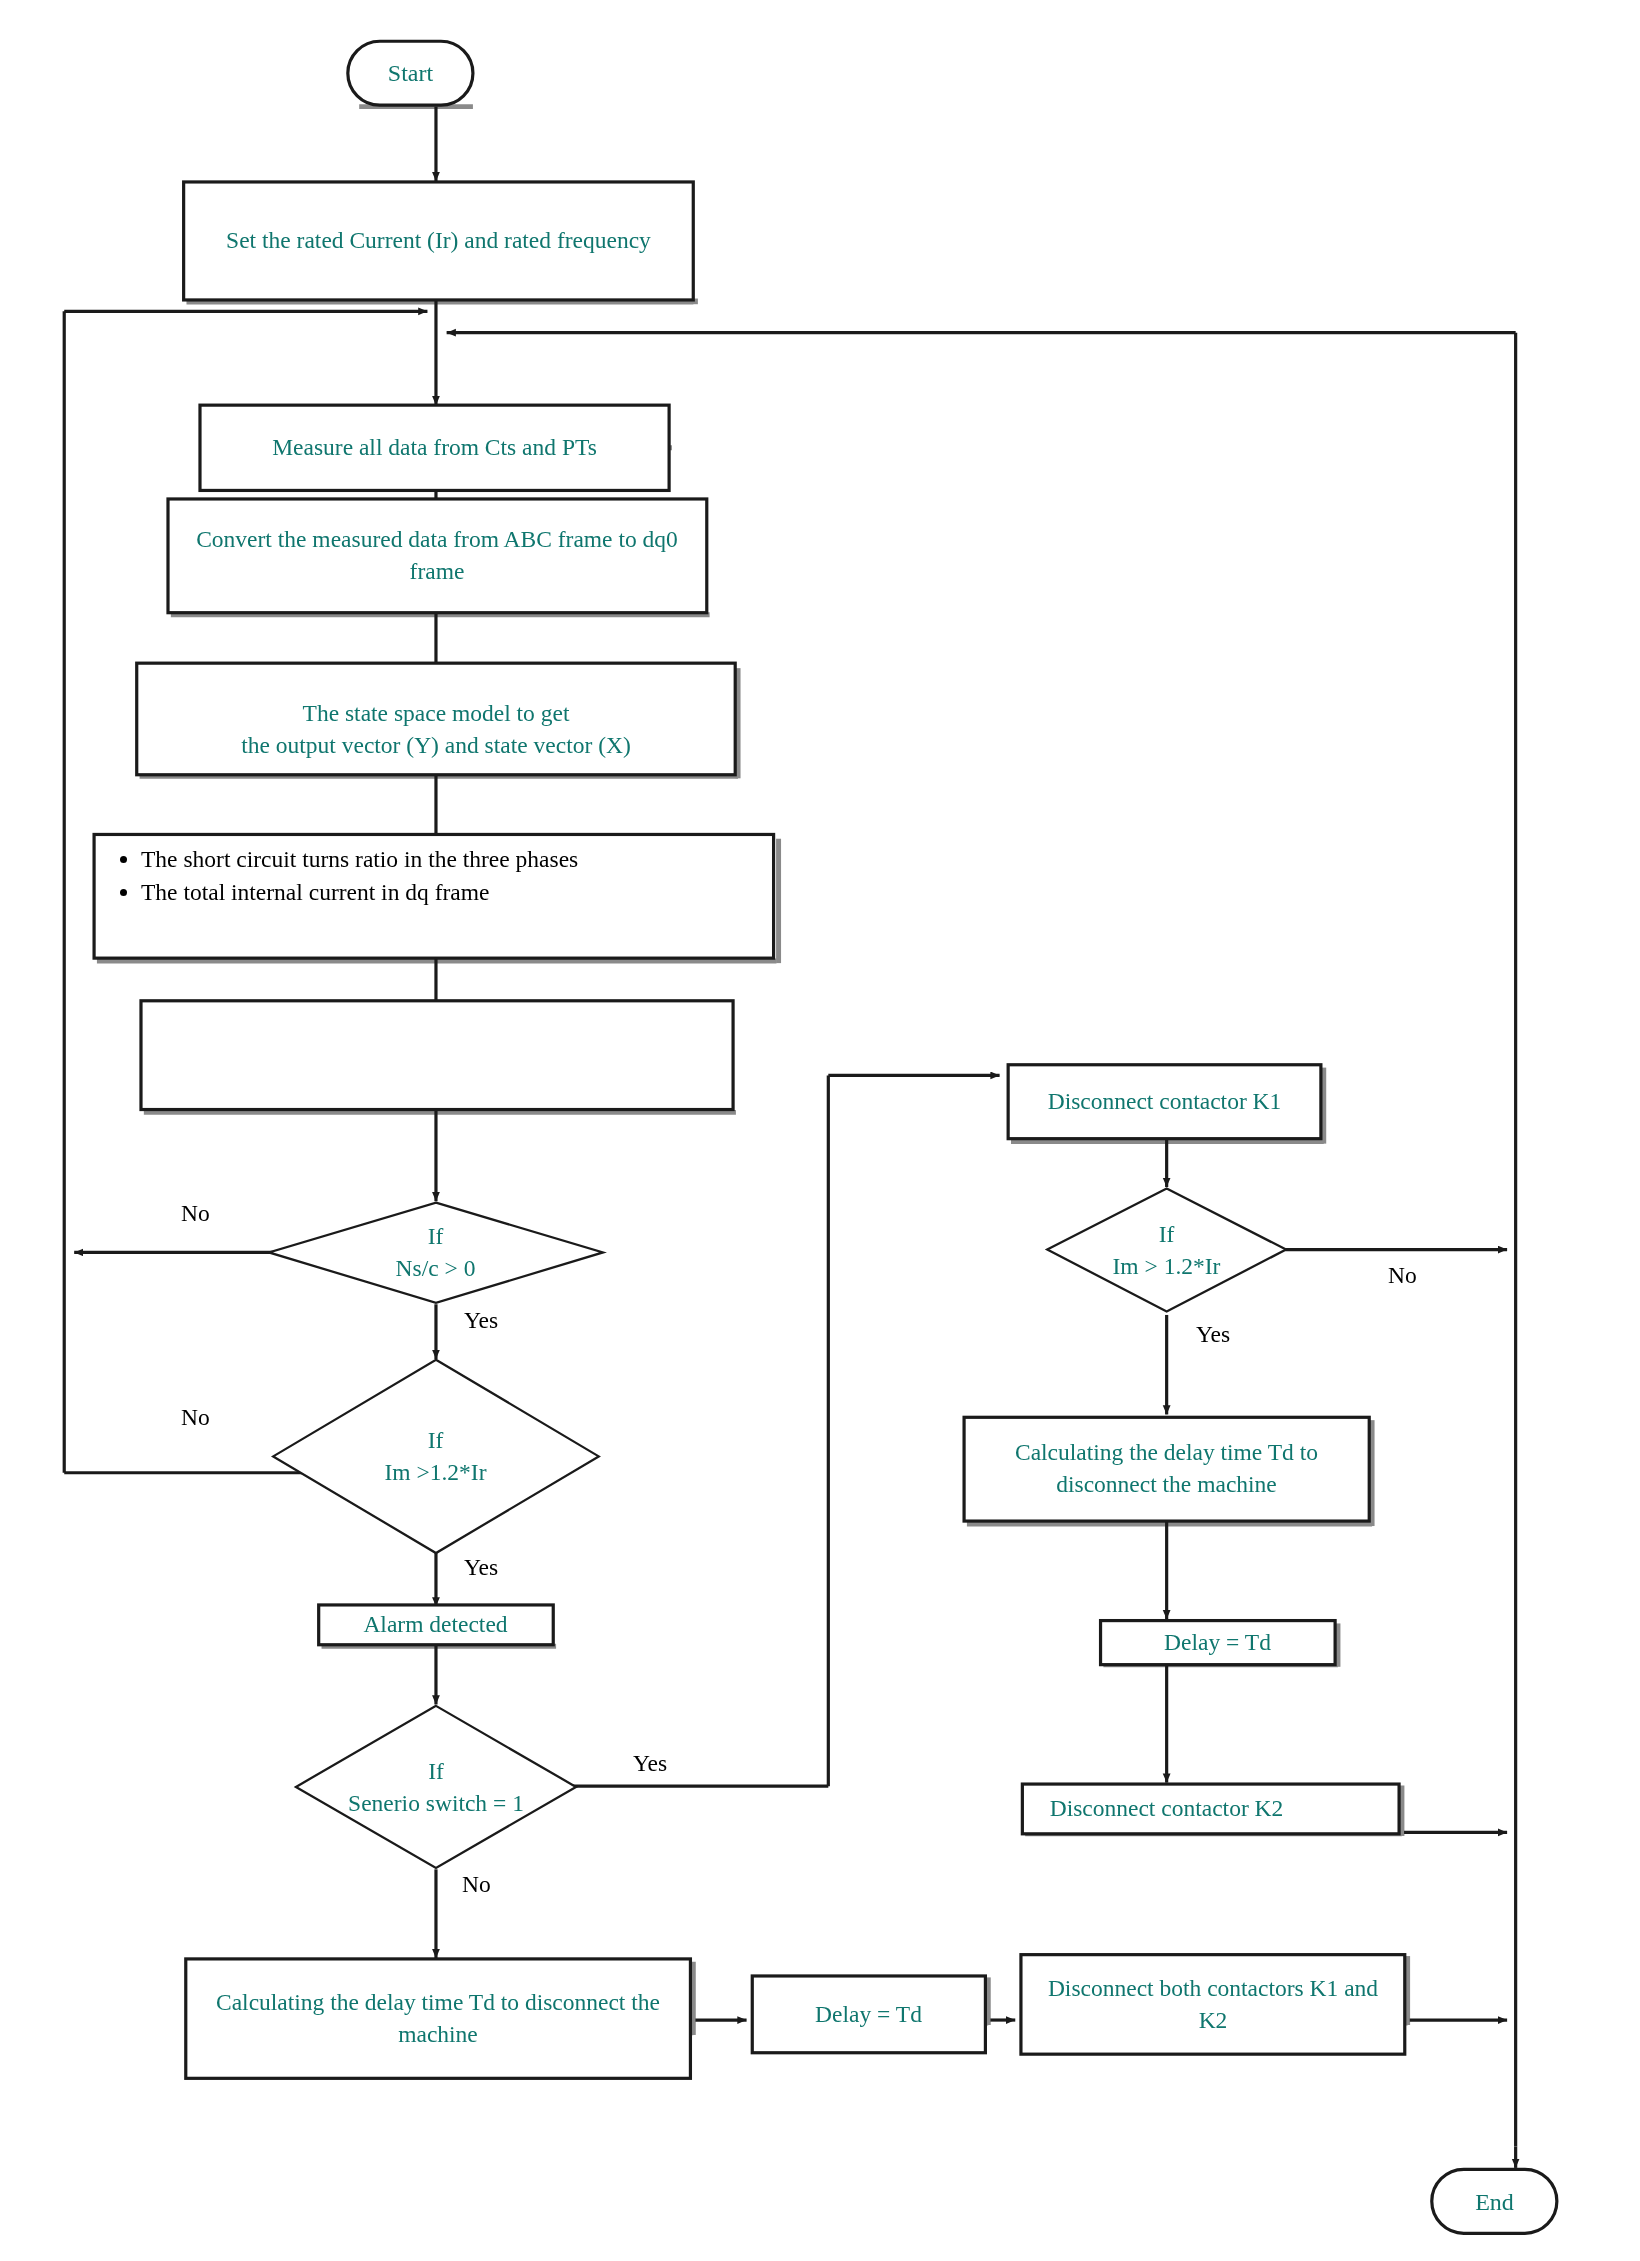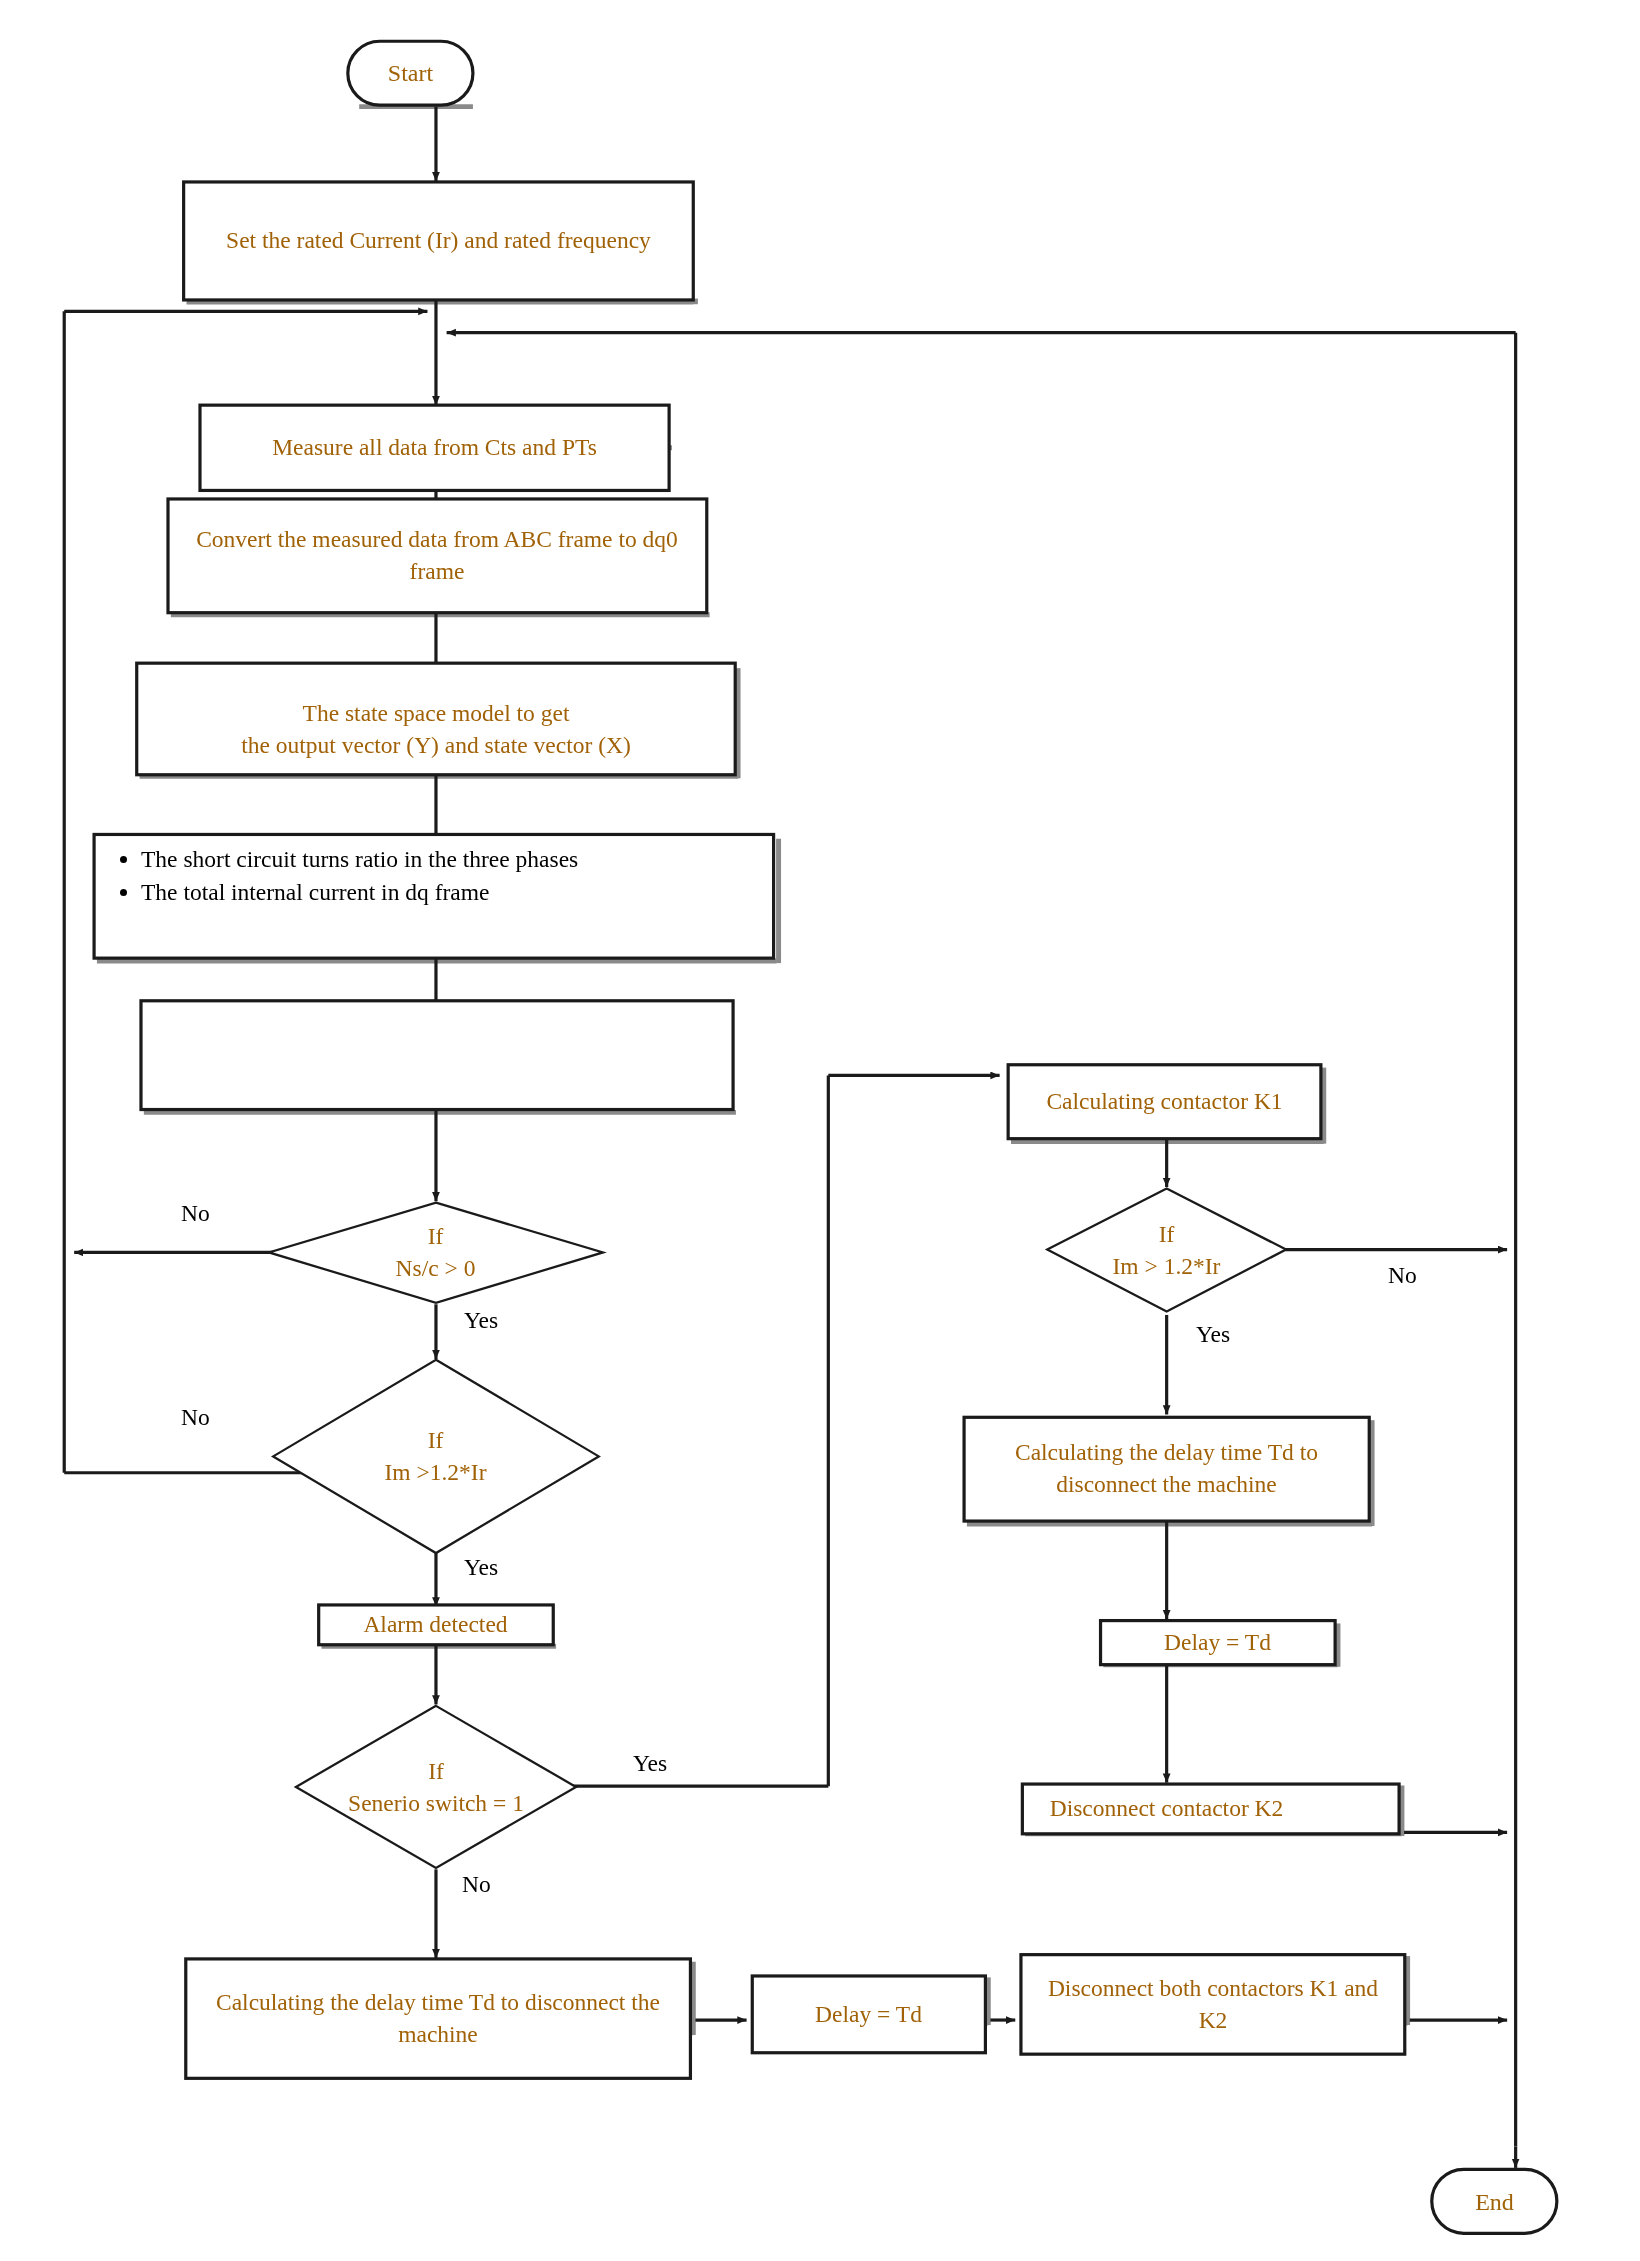--- a/index.html
+++ b/index.html
@@ -24,21 +24,21 @@
     top: 0;
     width: 1641px;
     height: 2261px;
   }
   .node-text {
     position: absolute;
     display: flex;
     align-items: center;
     justify-content: center;
     text-align: center;
-    color: #a16207;
+    color: #0f766e;
     line-height: 1.35;
     pointer-events: none;
     box-sizing: border-box;
   }
   .edge-label {
     position: absolute;
     color: #000000;
     white-space: nowrap;
   }
   .ekf-text {
@@ -231,21 +231,21 @@
 
   <div class="node-text" style="left:301px; top:1737px; width:270px; height:101px; font-size:23.5px; white-space:pre-line;">If
 Senerio switch = 1</div>
 
   <div class="node-text" style="left:193px; top:1959px; width:490px; height:119px; font-size:23.5px; padding:0 12.8px;">Calculating the delay time Td to disconnect the machine</div>
 
   <div class="node-text" style="left:752px; top:1976px; width:233px; height:77px; font-size:23.5px;">Delay = Td</div>
 
   <div class="node-text" style="left:1028px; top:1955px; width:370px; height:100px; font-size:23.5px; padding:0 10px;">Disconnect both contactors K1 and K2</div>
 
-  <div class="node-text" style="left:1008px; top:1065px; width:313px; height:74px; font-size:23.5px;">Calculating contactor K1</div>
+  <div class="node-text" style="left:1008px; top:1065px; width:313px; height:74px; font-size:23.5px;">Disconnect contactor K1</div>
 
   <div class="node-text" style="left:1060px; top:1201px; width:213px; height:100px; font-size:23.5px; white-space:pre-line;">If
 Im &gt; 1.2*Ir</div>
 
   <div class="node-text" style="left:971px; top:1417px; width:391px; height:104px; font-size:23.5px; padding:0 11.4px;">Calculating the delay time Td to disconnect the machine</div>
 
   <div class="node-text" style="left:1100px; top:1621px; width:235px; height:44px; font-size:23.5px;">Delay = Td</div>
 
   <div class="node-text" style="left:978px; top:1784px; width:377px; height:50px; font-size:23.5px;">Disconnect contactor K2</div>
 

